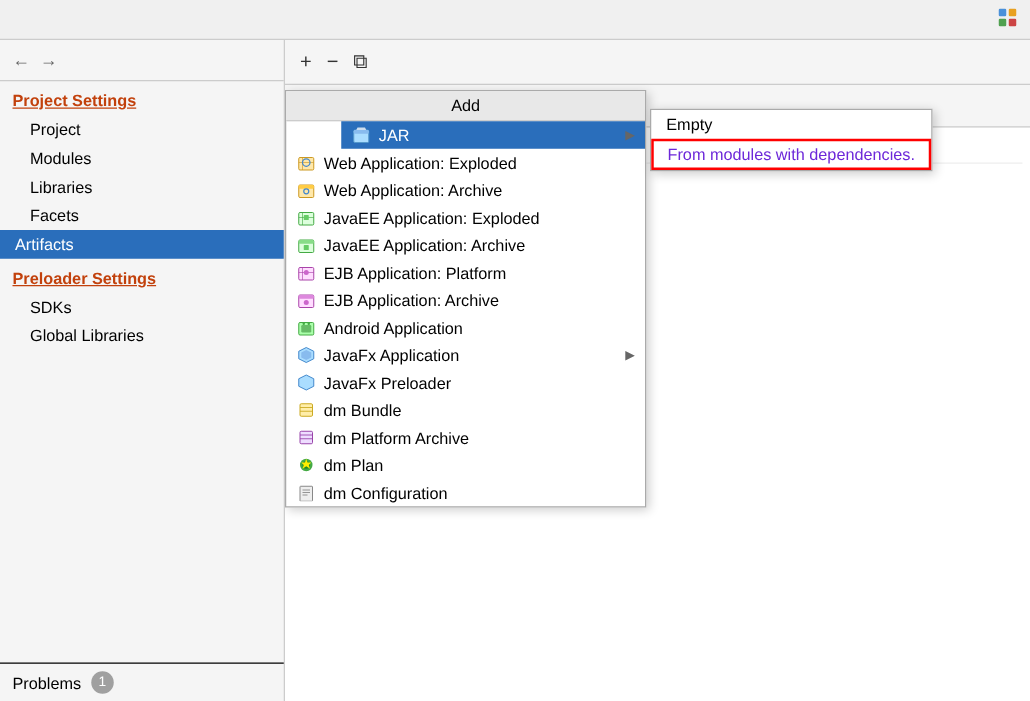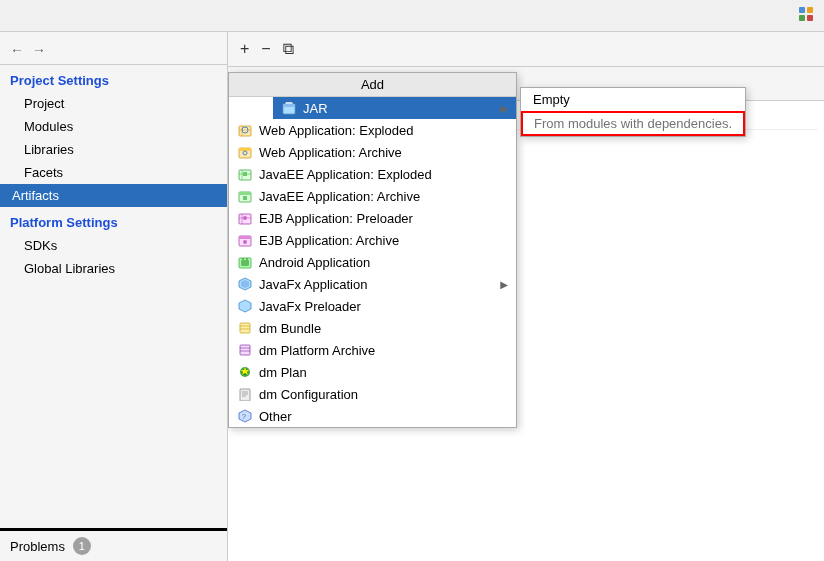--- a/index.html
+++ b/index.html
@@ -47,37 +47,38 @@
     }
     .nav-arrow {
       font-size: 14px;
       color: #666;
       cursor: pointer;
       user-select: none;
     }
     .section-header {
       font-weight: bold;
       font-size: 13px;
-      color: #1d4ed8;
+      color: #c2410c;
       padding: 8px 10px 4px 10px;
+      text-decoration: underline;
     }
     .sidebar-item {
       padding: 4px 10px 4px 24px;
       cursor: pointer;
       color: #000;
       font-size: 13px;
     }
     .sidebar-item.active {
       background: #2a6ebb;
       color: #fff;
       padding-left: 12px;
     }
     .sidebar-bottom {
       margin-top: auto;
-      border-top: 3px solid #000000;
+      border-top: 1px solid #000000;
       padding: 6px 10px;
       display: flex;
       align-items: center;
       gap: 8px;
     }
     .problems-label {
       font-size: 13px;
       color: #000;
     }
     .problems-badge {
@@ -243,21 +244,21 @@
     .submenu-item {
       padding: 4px 12px;
       font-size: 13px;
       cursor: pointer;
       color: #000;
     }
     
     .submenu-item.red-border {
       border: 2px solid red;
       padding: 3px 11px;
-      color: #737373;
+      color: #6d28d9;
       background: #fff;
     }
   </style>
 </head>
 <body>
 
 <div class="title-bar">
   <span>
     <svg width="16" height="16" viewBox="0 0 16 16">
       <rect x="1" y="1" width="6" height="6" fill="#4a90d9" rx="1"></rect>
@@ -275,21 +276,21 @@
     <div class="nav-arrows">
       <span class="nav-arrow">←</span>
       <span class="nav-arrow">→</span>
     </div>
     <div class="section-header">Project Settings</div>
     <div class="sidebar-item"><span>Project</span></div>
     <div class="sidebar-item"><span>Modules</span></div>
     <div class="sidebar-item"><span>Libraries</span></div>
     <div class="sidebar-item"><span>Facets</span></div>
     <div class="sidebar-item active"><span>Artifacts</span></div>
-    <div class="section-header">Platform Settings</div>
+    <div class="section-header">Preloader Settings</div>
     <div class="sidebar-item"><span>SDKs</span></div>
     <div class="sidebar-item"><span>Global Libraries</span></div>
     <div class="sidebar-bottom">
       <span class="problems-label">Problems</span>
       <span class="problems-badge">1</span>
     </div>
   </div>
 
   <div class="content-area">
 
@@ -457,21 +458,21 @@
 
         <div class="dropdown-item">
           <span class="dropdown-item-icon">
             <svg width="14" height="14" viewBox="0 0 14 14">
               <rect x="1" y="3" width="12" height="10" rx="1" fill="#ffddff" stroke="#aa44aa" stroke-width="0.8"></rect>
               <path d="M4,3 L4,13" stroke="#aa44aa" stroke-width="0.5"></path>
               <path d="M1,7 L13,7" stroke="#aa44aa" stroke-width="0.5"></path>
               <circle cx="7" cy="7" r="2" fill="#cc66cc"></circle>
             </svg>
           </span>
-          <span>EJB Application: Preloader</span>
+          <span>EJB Application: Platform</span>
         </div>
 
         <div class="dropdown-item">
           <span class="dropdown-item-icon">
             <svg width="14" height="14" viewBox="0 0 14 14">
               <rect x="1" y="3" width="12" height="10" rx="1" fill="#ffddff" stroke="#aa44aa" stroke-width="0.8"></rect>
               <rect x="1" y="3" width="12" height="3" rx="1" fill="#dd88dd"></rect>
               <circle cx="7" cy="9" r="2" fill="#cc66cc"></circle>
             </svg>
           </span>
@@ -548,29 +549,20 @@
             <svg width="14" height="14" viewBox="0 0 14 14">
               <rect x="2" y="2" width="10" height="12" rx="0.5" fill="#eeeeee" stroke="#888888" stroke-width="0.8"></rect>
               <path d="M4,5 L10,5" stroke="#888" stroke-width="0.7"></path>
               <path d="M4,7 L10,7" stroke="#888" stroke-width="0.7"></path>
               <path d="M4,9 L8,9" stroke="#888" stroke-width="0.7"></path>
             </svg>
           </span>
           <span>dm Configuration</span>
         </div>
 
-        <div class="dropdown-item">
-          <span class="dropdown-item-icon">
-            <svg width="14" height="14" viewBox="0 0 14 14">
-              <polygon points="7,1 13,4 13,10 7,13 1,10 1,4" fill="#ccddff" stroke="#4466cc" stroke-width="0.8"></polygon>
-              <text x="4" y="10" font-size="7" fill="#4466cc">?</text>
-            </svg>
-          </span>
-          <span>Other</span>
-        </div>
       </div>
 
       <div class="submenu">
         <div class="submenu-item">
           <span>Empty</span>
         </div>
         <div class="submenu-item red-border">
           <span>From modules with dependencies.</span>
         </div>
       </div>

